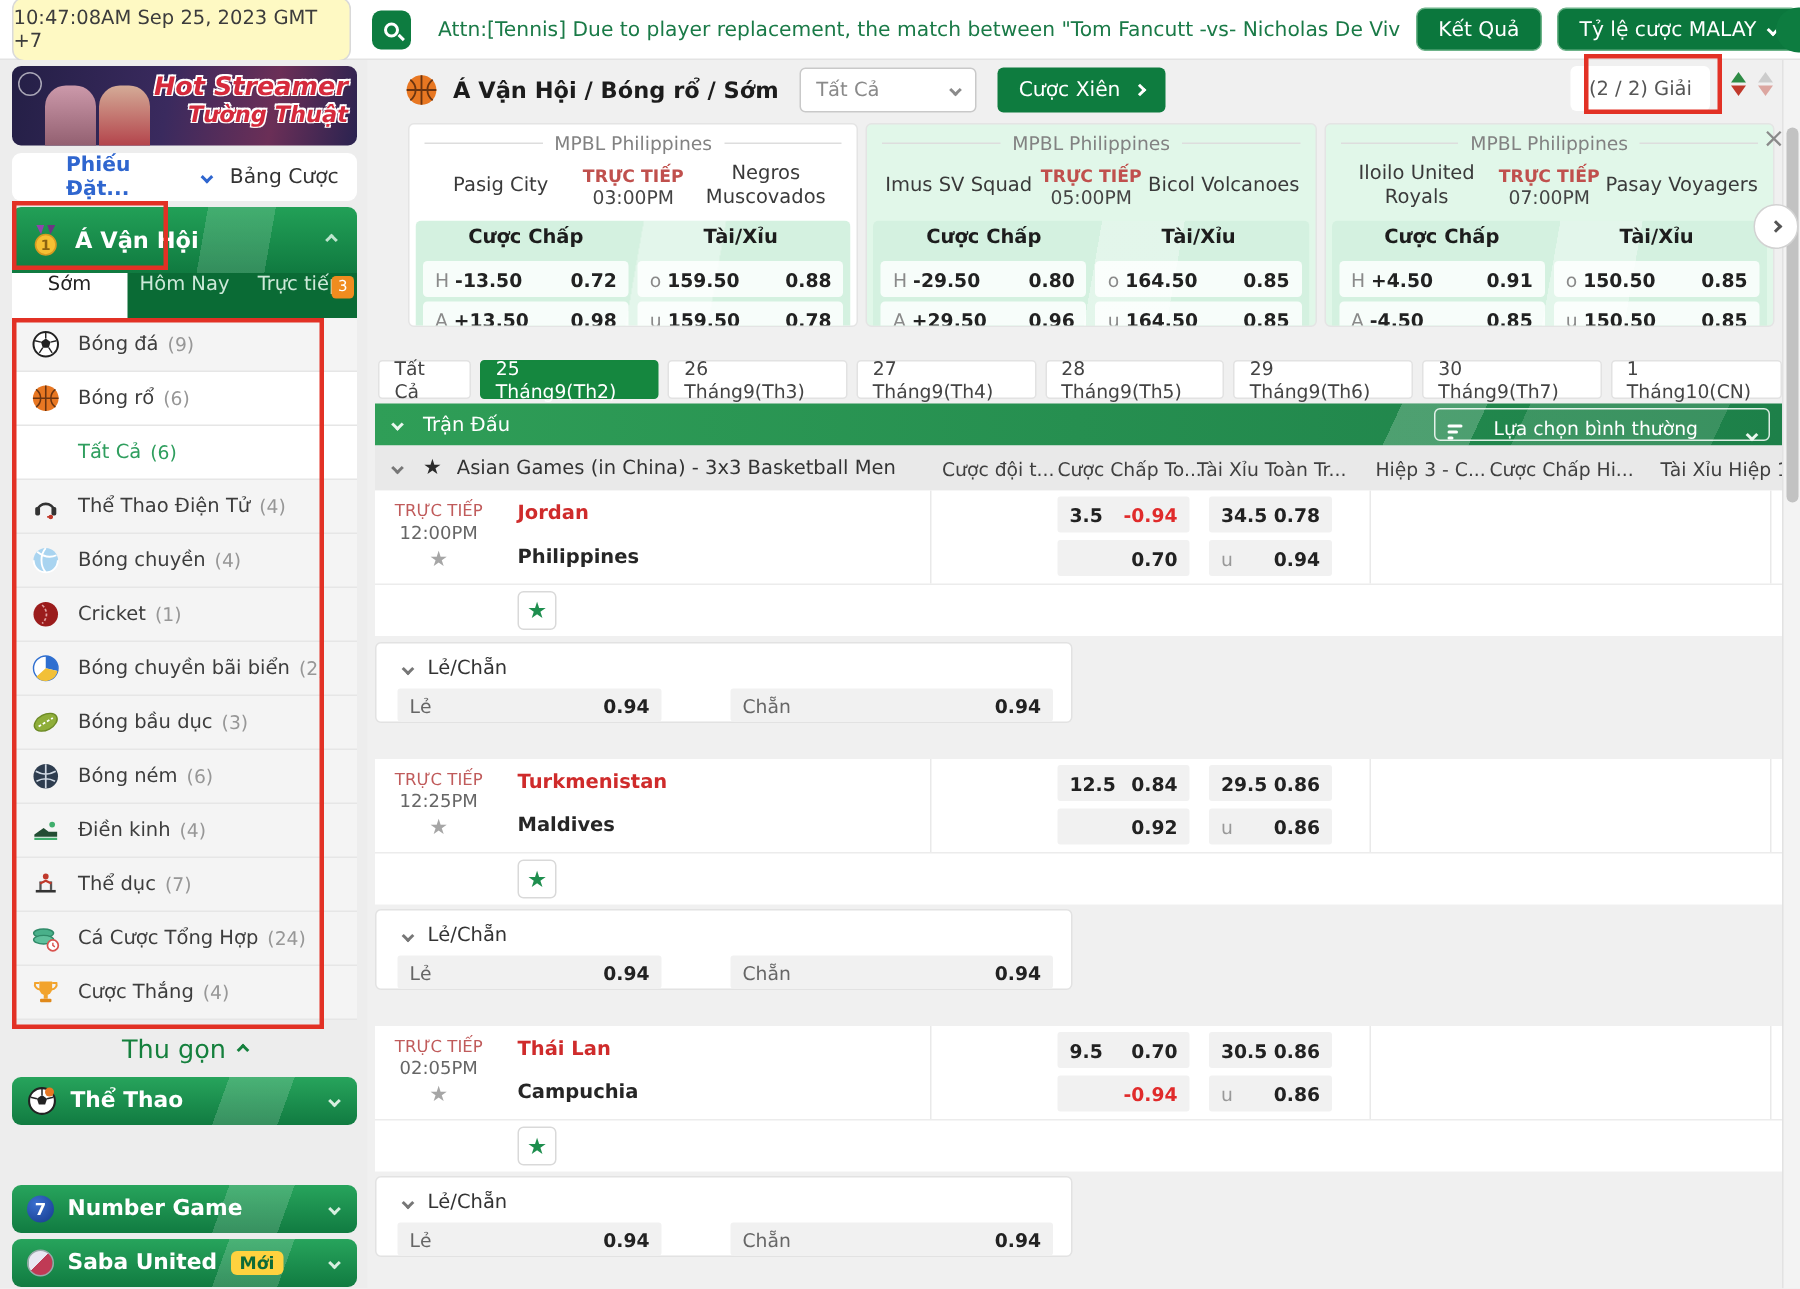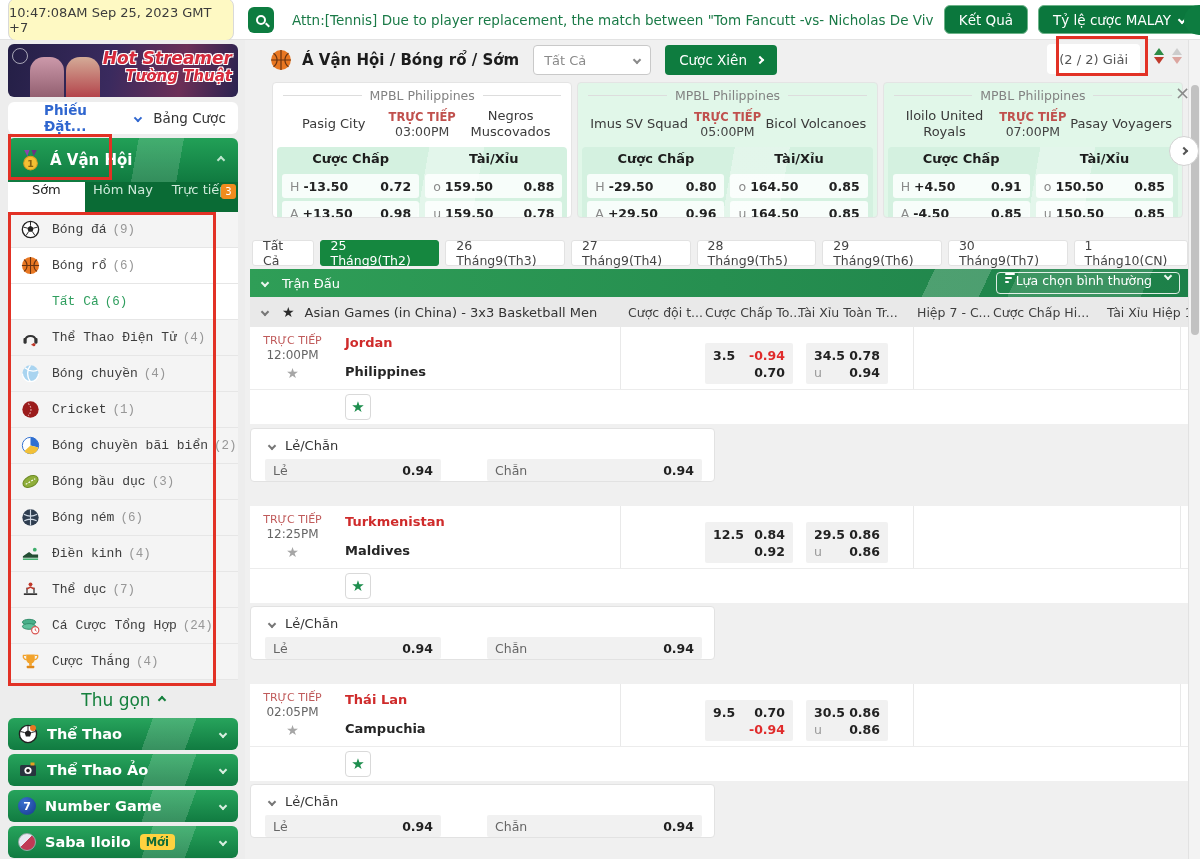--- a/index.html
+++ b/index.html
@@ -39,21 +39,21 @@
   .slip-card .slip { color:#2f66cf; font-weight:bold; }
   .slip-card .board { color:#333; }
   .event-head { position:absolute; left:8px; top:98px; width:230px; height:44px; border-radius:6px 6px 0 0; display:flex; align-items:center; padding:0 12px; gap:9px;
                 background:linear-gradient(100deg,rgba(255,255,255,0) 55%,rgba(255,255,255,.15) 55%,rgba(255,255,255,.15) 74%,rgba(255,255,255,0) 74%),linear-gradient(180deg,#22a057,#107a40); }
   .event-head .ttl { color:#fff; font-weight:bold; font-size:15px; flex:1; }
   .event-head .chev { color:#bfe6cf; margin-right:2px; }
   .time-tabs { position:absolute; left:8px; top:142px; width:230px; height:30px; background:#0a6b35; display:flex; }
   .time-tab { flex:1; display:flex; align-items:flex-start; justify-content:center; font-size:13px; color:#cde9d9; position:relative; }
   .time-tab.active { background:#fff; color:#222; }
   .badge3 { position:absolute; right:2px; top:2px; min-width:15px; height:15px; background:#f08c1f; color:#fff; font-size:10px; border-radius:3px; display:flex; align-items:center; justify-content:center; padding:0 3px; }
-  .sports { position:absolute; left:8px; top:172px; width:230px;font-family:Liberation Mono, monospace; }
+  .sports { position:absolute; left:8px; top:172px; width:230px; }
   .sport { height:36px; background:#f4f4f4; border-bottom:1px solid #e6e6e6; display:flex; align-items:center; padding-left:13px; }
   .sport.sel { background:#fff; }
   .sport .lbl { margin-left:12px; font-size:13px; color:#3d3d3d; }
   .sport .cnt { margin-left:6px; font-size:12.5px; color:#979797; }
   .sport.suball { background:#fff; padding-left:44px; }
   .sport.suball .lbl, .sport.suball .cnt { color:#2f9e5e; margin-left:0; }
   .sport.suball .cnt { margin-left:6px; }
   .sport svg { width:19px; height:19px; flex:0 0 auto; }
   .collapse-row { position:absolute; left:8px; top:645px; width:230px; height:30px; display:flex; align-items:center; justify-content:center; gap:8px; color:#15803d; font-size:17px; }
   .navbtn { position:absolute; left:8px; width:230px; height:32px; border-radius:6px; display:flex; align-items:center; padding:0 10px; gap:9px;
@@ -98,21 +98,21 @@
   .next-circle { position:absolute; left:919px; top:96px; width:30px; height:30px; border-radius:50%; background:#fff; border:1px solid #d2d2d2; display:flex; align-items:center; justify-content:center; color:#555; z-index:40; }
 
   .date-row { position:absolute; left:2px; top:200px; display:flex; gap:6px; }
   .date-pill { height:26px; background:#fff; border:1px solid #e2e2e2; border-radius:3px; display:flex; align-items:center; padding:0 10px; font-size:12.5px; color:#444; }
   .date-pill.active { background:#15873f; border-color:#15873f; color:#fff; }
 
   .match-bar { position:absolute; left:0; top:229px; width:938px; height:28px; display:flex; align-items:center; color:#fff;
                background:linear-gradient(115deg,rgba(255,255,255,0) 72%,rgba(255,255,255,.2) 72%,rgba(255,255,255,.2) 78%,rgba(255,255,255,0) 78%,rgba(255,255,255,0) 81%,rgba(255,255,255,.13) 81%,rgba(255,255,255,.13) 95%,rgba(255,255,255,0) 95%),linear-gradient(90deg,#2f9e57,#1d8049); }
   .match-bar .chev { margin-left:12px; color:#eaf7ef; }
   .match-bar .mb-title { margin-left:14px; font-size:13px; }
-  .view-sel { position:absolute; right:8px; top:3px; height:22px; border:1px solid rgba(255,255,255,.85); border-radius:4px; display:flex; align-items:flex-start; gap:1px; padding:0 8px; font-size:12.5px; color:#fff; }
+  .view-sel { position:absolute; right:8px; top:3px; height:22px; border:1px solid rgba(255,255,255,.85); border-radius:4px; display:flex; align-items:flex-end; gap:21px; padding:0 8px; font-size:12.5px; color:#fff; }
   .flt-icon { display:inline-flex; flex-direction:column; gap:2px; }
   .flt-icon i { display:block; height:2px; background:#fff; border-radius:1px; }
   .flt-icon i:nth-child(1){width:10px;} .flt-icon i:nth-child(2){width:7px;} .flt-icon i:nth-child(3){width:4px;}
 
   .league-head { position:absolute; left:0; top:257px; width:938px; height:30px; background:#e9e9e9; display:flex; align-items:center; font-size:12.5px; color:#3f3f3f; }
   .league-head .chev { margin-left:12px; color:#777; }
   .league-head .star { margin-left:14px; color:#2b2b2b; font-size:14px; }
   .league-head .lname { margin-left:10px; font-size:13px; color:#333; }
   .lh-col { position:absolute; top:8px; white-space:nowrap; }
 
@@ -128,21 +128,21 @@
   .m-teams .team + .team { margin-top:16px; }
   .vline { position:absolute; top:0; height:62px; width:1px; background:#e9e9e9; }
   .ob { position:absolute; height:24px; background:#f1f1f1; border-radius:2px; display:flex; align-items:center; justify-content:space-between; padding:0 8px; font-size:12.5px; }
   .ob .lv { font-weight:bold; color:#222; }
   .ob .ov { font-weight:bold; color:#222; }
   .ob .ov.neg { color:#e02b2b; }
   .ob .pre { color:#999; font-weight:normal; }
   .ob.end { justify-content:flex-end; }
   .ob.hdp { left:455px; width:88px; }
   .ob.ou  { left:556px; width:82px; }
-  .ob.r1 { top:16px; } .ob.r2 { top:33px; }
+  .ob.r1 { top:4px; } .ob.r2 { top:33px; }
   .m-star-row { height:35px; border-top:1px solid #ececec; padding:4px 0 0 95px; }
   .live-star-btn { width:26px; height:26px; background:#fff; border:1px solid #d9d9d9; border-radius:4px; display:flex; align-items:center; justify-content:center; color:#1e8e4e; font-size:15px; }
 
   .oe-card { position:absolute; left:0; width:465px; height:54px; background:#fff; border:1px solid #e2e2e2; border-radius:4px; }
   .oe-head { display:flex; align-items:center; gap:10px; padding:9px 0 0 18px; font-size:13px; color:#333; }
   .oe-head .chev { color:#777; }
   .oe-box { position:absolute; top:30px; height:22px; background:#f1f1f1; border-radius:2px; display:flex; align-items:center; justify-content:space-between; padding:0 8px; font-size:12.5px; color:#666; }
   .oe-box .val { font-weight:bold; color:#222; }
   .oe-box.b1 { left:14px; width:176px; }
   .oe-box.b2 { left:236px; width:215px; }
@@ -339,42 +339,31 @@
     <svg viewBox="0 0 20 20">
         <circle cx="10" cy="10" r="8.6" fill="#fff" stroke="#222" stroke-width="1.4"></circle>
         <polygon points="10,6 13.4,8.5 12.1,12.4 7.9,12.4 6.6,8.5" fill="#222"></polygon>
         <path d="M10 1.5 V6 M6.6 8.5 L2.5 7.5 M13.4 8.5 L17.5 7.5" stroke="#222" stroke-width="1" fill="none"></path>
         <circle cx="15" cy="4" r="3" fill="#e87722"></circle>
       </svg>
     <span class="nlbl">Thể Thao</span>
       <span class="sp"></span>
       <span class="chev down"></span>
   </div>
-  <div class="navbtn" style="top:714px">
-    <svg viewBox="0 0 20 20">
-        <rect x="2" y="5" width="16" height="11" rx="1.5" fill="#28343f"></rect>
-        <circle cx="10" cy="10.5" r="3.6" fill="#fff"></circle>
-        <polygon points="10,8.4 12,9.9 11.2,12.2 8.8,12.2 8,9.9" fill="#222"></polygon>
-        <rect x="12.5" y="2.5" width="4" height="3" fill="#e8a01f"></rect>
-      </svg>
-    <span class="nlbl">Thể Thao Ảo</span>
-      <span class="sp"></span>
-      <span class="chev down"></span>
-  </div>
   <div class="navbtn" style="top:750px">
     <span class="ng-ball">
         <span>7</span>
       </span>
     <span class="nlbl">Number Game</span>
       <span class="sp"></span>
       <span class="chev down"></span>
   </div>
   <div class="navbtn" style="top:786px">
     <span class="pg-ball"></span>
-    <span class="nlbl">Saba Iloilo</span>
+    <span class="nlbl">Saba United</span>
     <span class="moi-badge">Mới</span>
     <span class="sp"></span>
       <span class="chev down"></span>
   </div>
 </div>
 
 <div class="main">
 
   <div class="head-row">
     <svg viewBox="0 0 20 20" width="22" height="22" style="margin-left:20px">
@@ -559,21 +548,21 @@
     </div>
   </div>
 
   <div class="league-head">
     <span class="chev down"></span>
     <span class="star">★</span>
     <span class="lname">Asian Games (in China) - 3x3 Basketball Men</span>
     <span class="lh-col" style="left:378px">Cược đội t...</span>
     <span class="lh-col" style="left:455px">Cược Chấp To...</span>
     <span class="lh-col" style="left:548px">Tài Xỉu Toàn Tr...</span>
-    <span class="lh-col" style="left:667px">Hiệp 7 - C...</span>
+    <span class="lh-col" style="left:667px">Hiệp 3 - C...</span>
     <span class="lh-col" style="left:743px">Cược Chấp Hi...</span>
     <span class="lh-col" style="left:857px">Tài Xỉu Hiệp 1</span>
   </div>
 
   <div class="match-block" style="top:287px">
     <div class="m-rows">
       <div class="m-time">
         <div class="m-live">TRỰC TIẾP</div>
         <div class="m-clock">12:00PM</div>
         <div class="m-fav-star">★</div>

